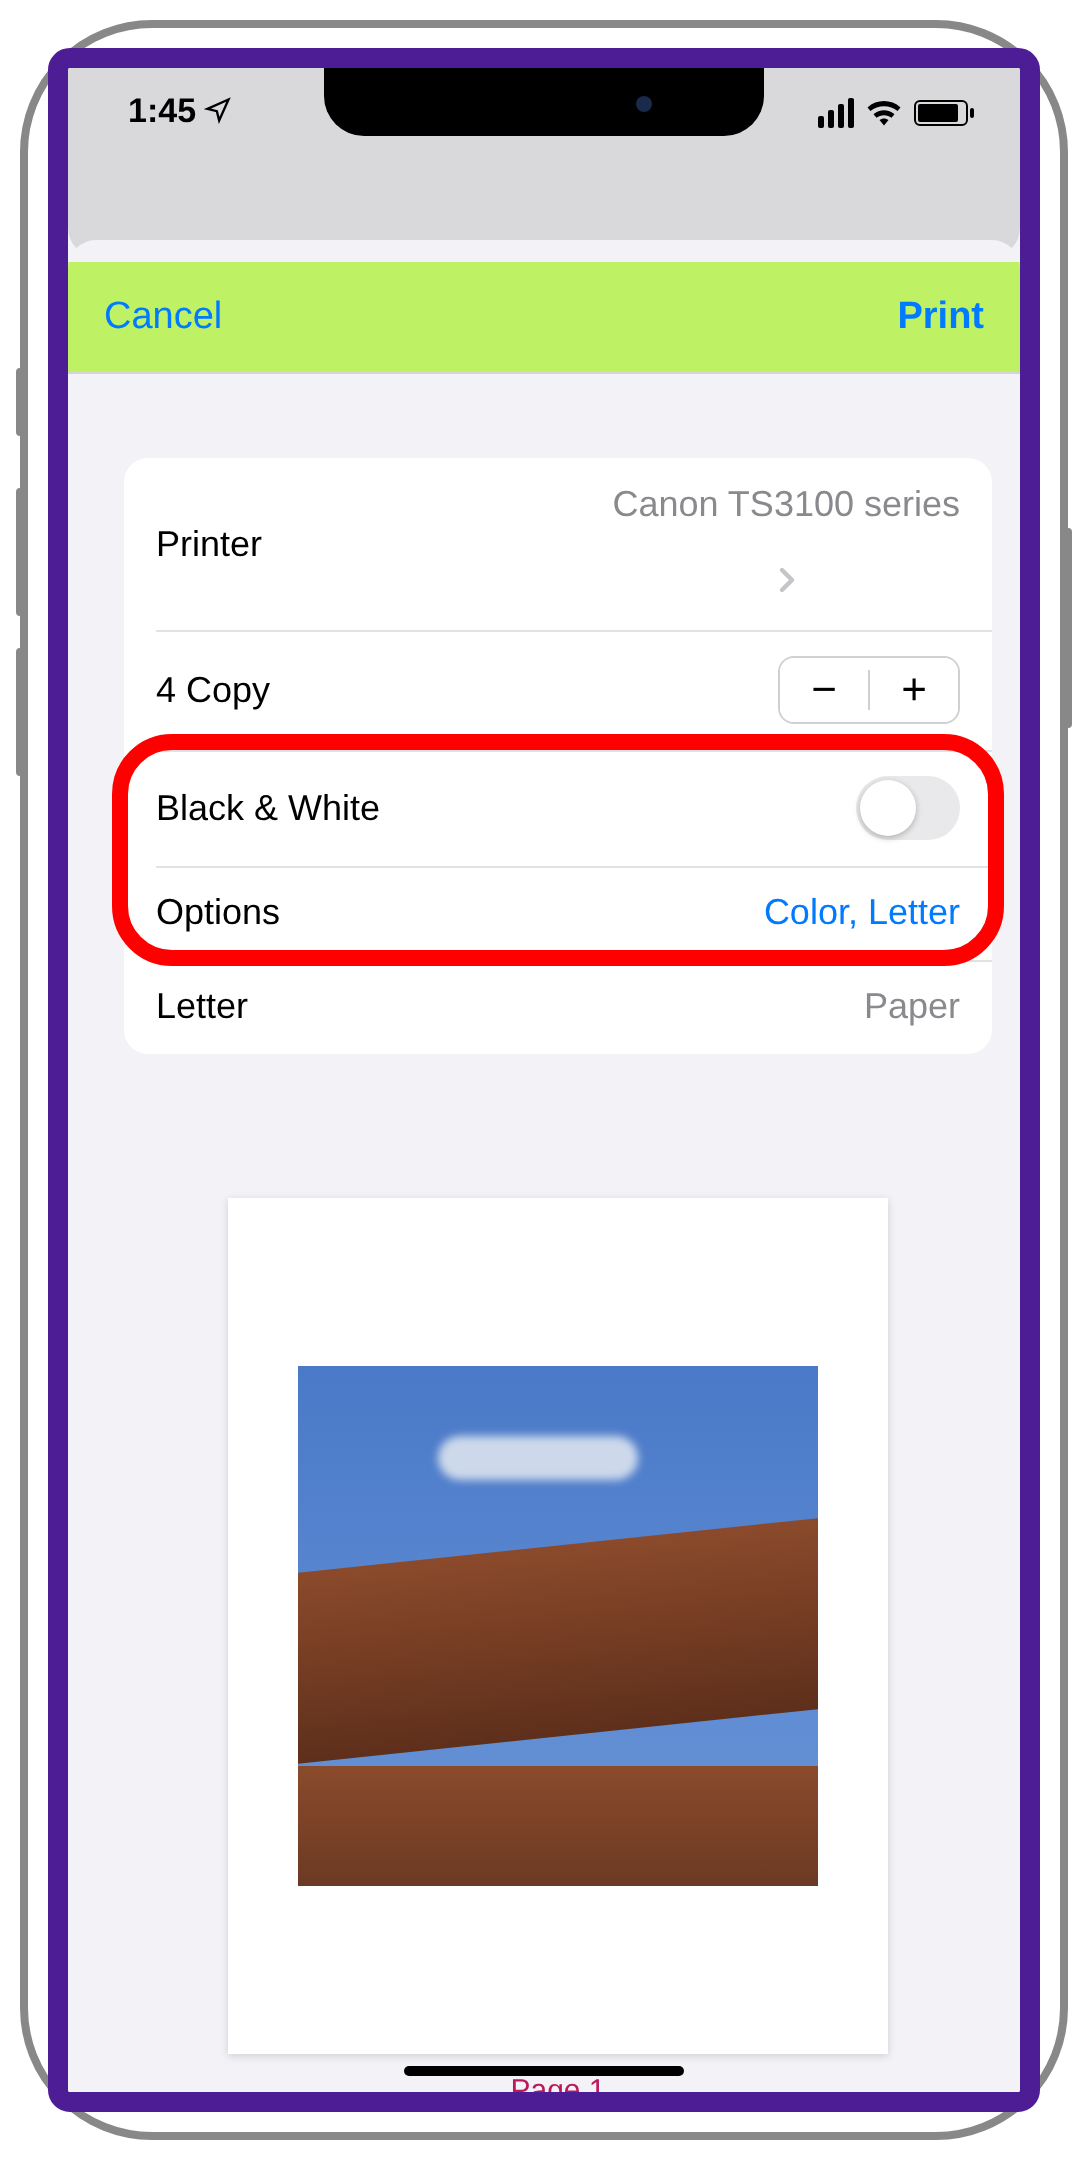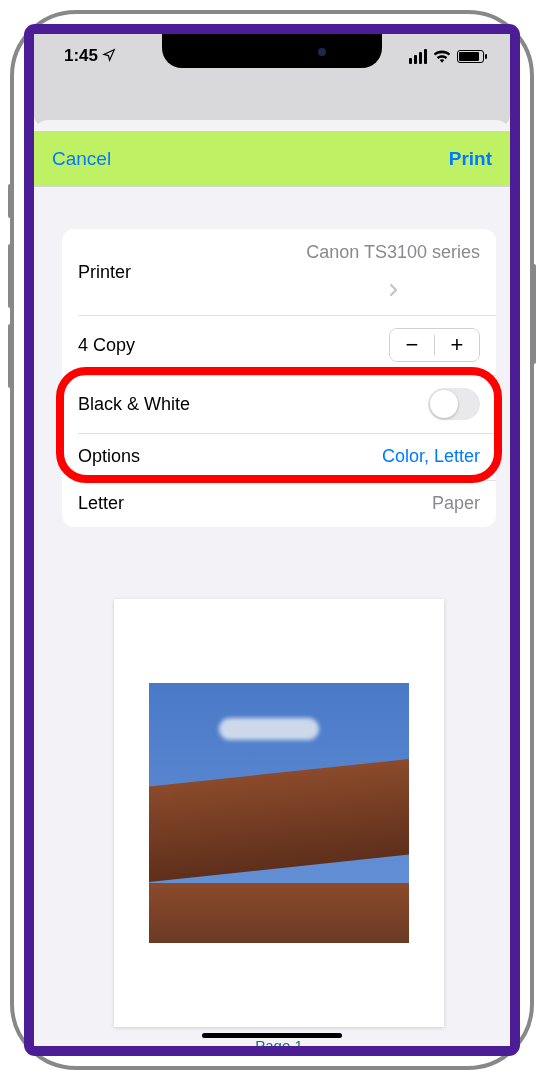--- a/index.html
+++ b/index.html
@@ -173,21 +173,21 @@
     .arch{
       position:absolute;top:90px;left:-20px;right:-20px;height:95px;
       background:linear-gradient(#8b4a2b,#5e2f1b);
       transform:rotate(-6deg);
       border-radius:6px;
     }
     .rock-bottom{
       position:absolute;bottom:0;left:0;right:0;height:60px;
       background:linear-gradient(#8b4a2b,#6b3a24);
     }
-    .page-label{font-size:15px;color:#0f766e;margin-top:10px;}
+    .page-label{font-size:15px;color:#be185d;margin-top:10px;}
     .home-indicator{
       position:absolute;bottom:8px;left:50%;transform:translateX(-50%);
       width:140px;height:5px;background:#000;border-radius:3px;
     }
     .side-btn{position:absolute;background:#888;border-radius:3px;}
     .side-left1{left:-6px;top:170px;width:4px;height:34px;}
     .side-left2{left:-6px;top:230px;width:4px;height:64px;}
     .side-left3{left:-6px;top:310px;width:4px;height:64px;}
     .side-right{right:-6px;top:250px;width:4px;height:100px;}
   </style>

